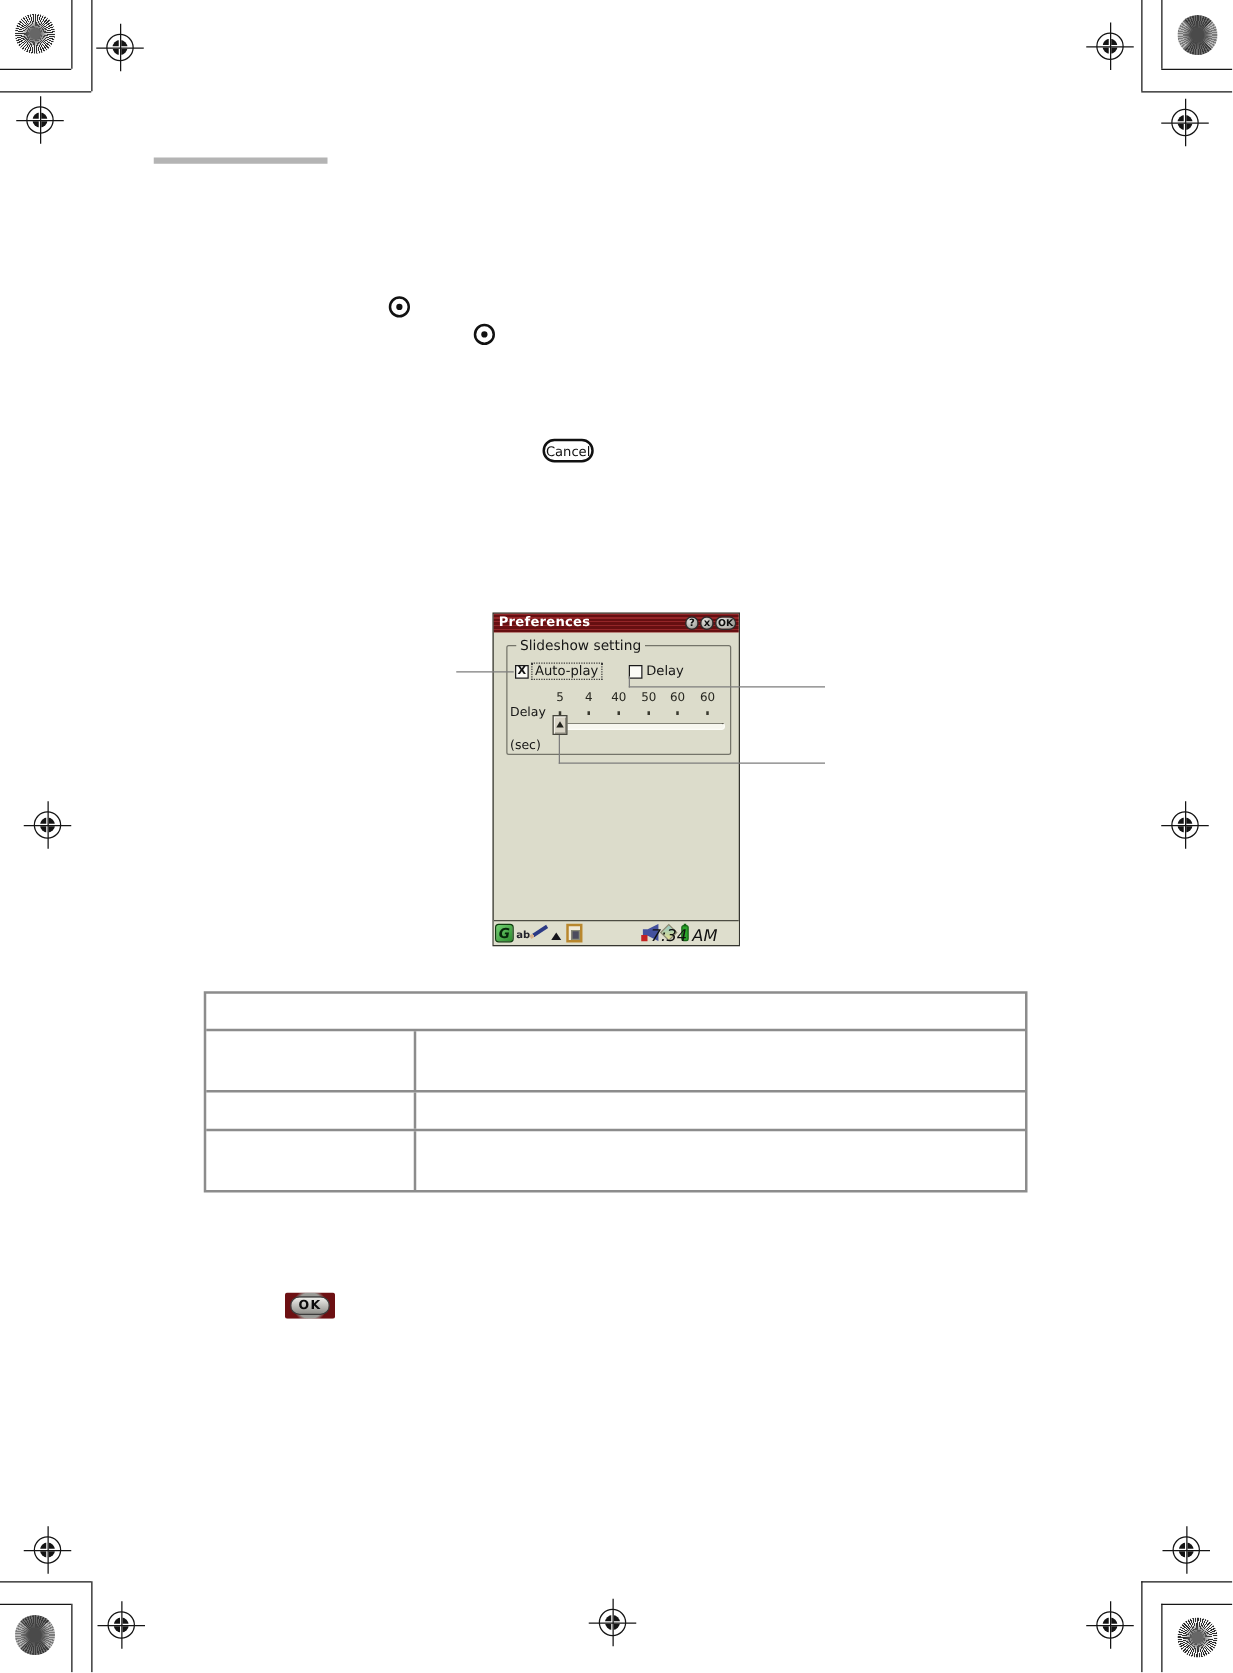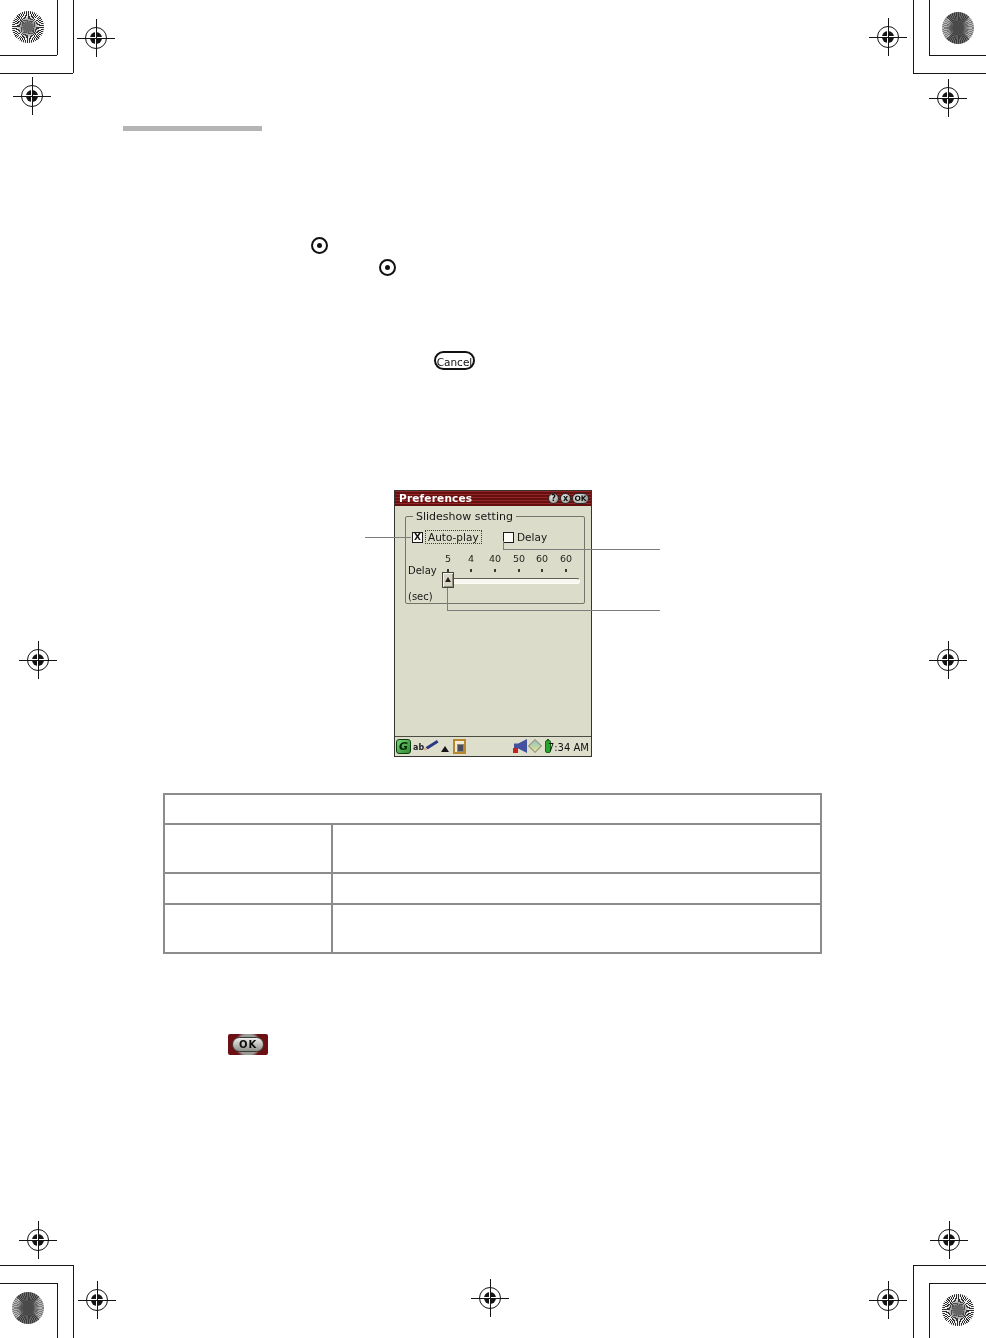--- a/index.html
+++ b/index.html
@@ -86,21 +86,21 @@
        background:#f0ead8;box-sizing:border-box;}
   .kbd i{position:absolute;left:2px;top:3px;width:5px;height:6px;background:#4c4c5e;border:1px solid #8a8a74;}
   .speaker{position:absolute;left:119px;top:2px;width:13px;height:14px;background:#44519e;
        clip-path:polygon(0 32%,32% 32%,100% 0,100% 100%,32% 68%,0 68%);}
   .speaker-red{position:absolute;left:118px;top:11px;width:5px;height:5px;background:#c42222;}
   .mstick{position:absolute;left:135px;top:4px;width:10px;height:10px;transform:rotate(45deg);
        background:linear-gradient(135deg,#8fc6c4,#e5e08e);border:1px solid #8a8a72;box-sizing:border-box;}
   .battery{position:absolute;left:150px;top:3px;width:6px;height:13px;background:#2aa52a;
        border:1px solid #156615;border-radius:2px;box-sizing:border-box;}
   .battery i{position:absolute;left:1px;top:-2px;width:2px;height:2px;background:#156615;}
-  .clock{position:absolute;right:2px;top:5px;font-size:10px;color:#101010;}
+  .clock{position:absolute;right:17px;top:5px;font-size:13px;color:#101010;font-style:italic;}
 
   
   .doc-table{position:absolute;left:163px;top:793px;width:655px;border:2px solid #8c8c8c;background:#fff;}
   .t-header{height:28px;border-bottom:2px solid #8c8c8c;}
   .t-row{display:flex;border-bottom:2px solid #8c8c8c;}
   .t-row:last-child{border-bottom:none;}
   .t-c1{width:166px;border-right:2px solid #8c8c8c;}
   .t-c2{flex:1;}
   .h-tall{height:47px;} .h-short{height:29px;}
 </style>

